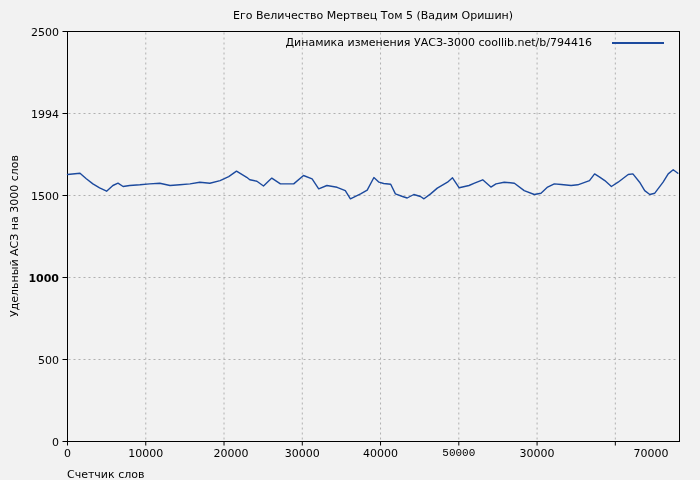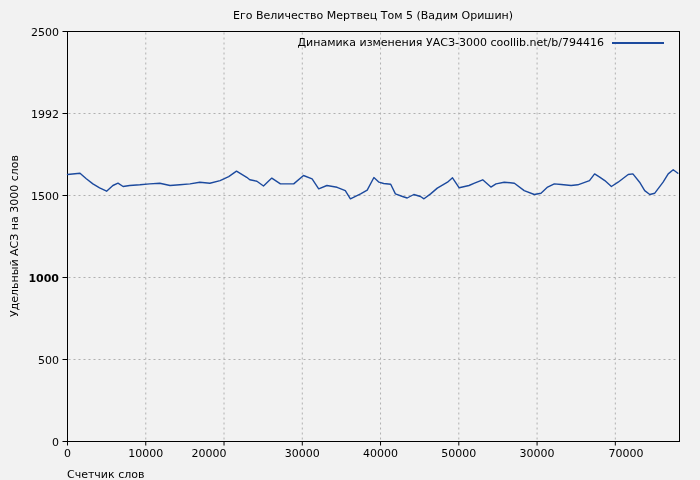--- a/index.html
+++ b/index.html
@@ -32,21 +32,21 @@
     position: absolute;
     left: 14px; top: 236px;
     transform: translate(-50%, -50%) rotate(-90deg);
     white-space: nowrap;
   }
   .legend {
     position: absolute;
     top: 36px; right: 36px;
     display: flex;
     align-items: center;
-    gap: 8px;
+    gap: 20px;
   }
   .legend-line {
     display: inline-block;
     width: 52px; height: 0;
     border-top: 2px solid #1c4a9e;
   }
   .xtick {
     position: absolute;
     top: 447px;
     transform: translateX(-50%);
@@ -94,25 +94,25 @@
     </svg>
   <div class="title">Его Величество Мертвец Том 5 (Вадим Оришин)</div>
   <div class="ylabel">Удельный АСЗ на 3000 слов</div>
   <div class="xlabel">Счетчик слов</div>
   <div class="legend">
     <span class="legend-text">Динамика изменения УАСЗ-3000 coollib.net/b/794416</span>
     <span class="legend-line" style="border-top-color: rgb(28, 74, 158);"></span>
   </div>
 <div class="xtick" style="left: 67.5px;">0</div>
     <div class="xtick" style="left: 145.761px;">10000</div>
-    <div class="xtick" style="left: 209px;">20000</div>
+    <div class="xtick" style="left: 231px;">20000</div>
     <div class="xtick" style="left: 302.283px;">30000</div>
     <div class="xtick" style="left: 380.543px;">40000</div>
-    <div class="xtick" style="left: 458.804px;">50000</div>
+    <div class="xtick" style="left: 458.804px; font-family: Liberation Mono, monospace;">50000</div>
     <div class="xtick" style="left: 537.065px;">30000</div>
-    <div class="xtick" style="left: 626px;">70000</div>
+    <div class="xtick" style="left: 651px;">70000</div>
     <div class="ytick" style="top: 435.5px;">0</div>
     <div class="ytick" style="top: 353.5px;">500</div>
     <div class="ytick" style="top: 271.5px; font-weight: bold;">1000</div>
     <div class="ytick" style="top: 189.5px; text-align: right;">1500</div>
-    <div class="ytick" style="top: 107.5px;">1992</div>
+    <div class="ytick" style="top: 107.5px;">1994</div>
     <div class="ytick" style="top: 25.5px;">2500</div>
   </div>
 
 </body></html>

